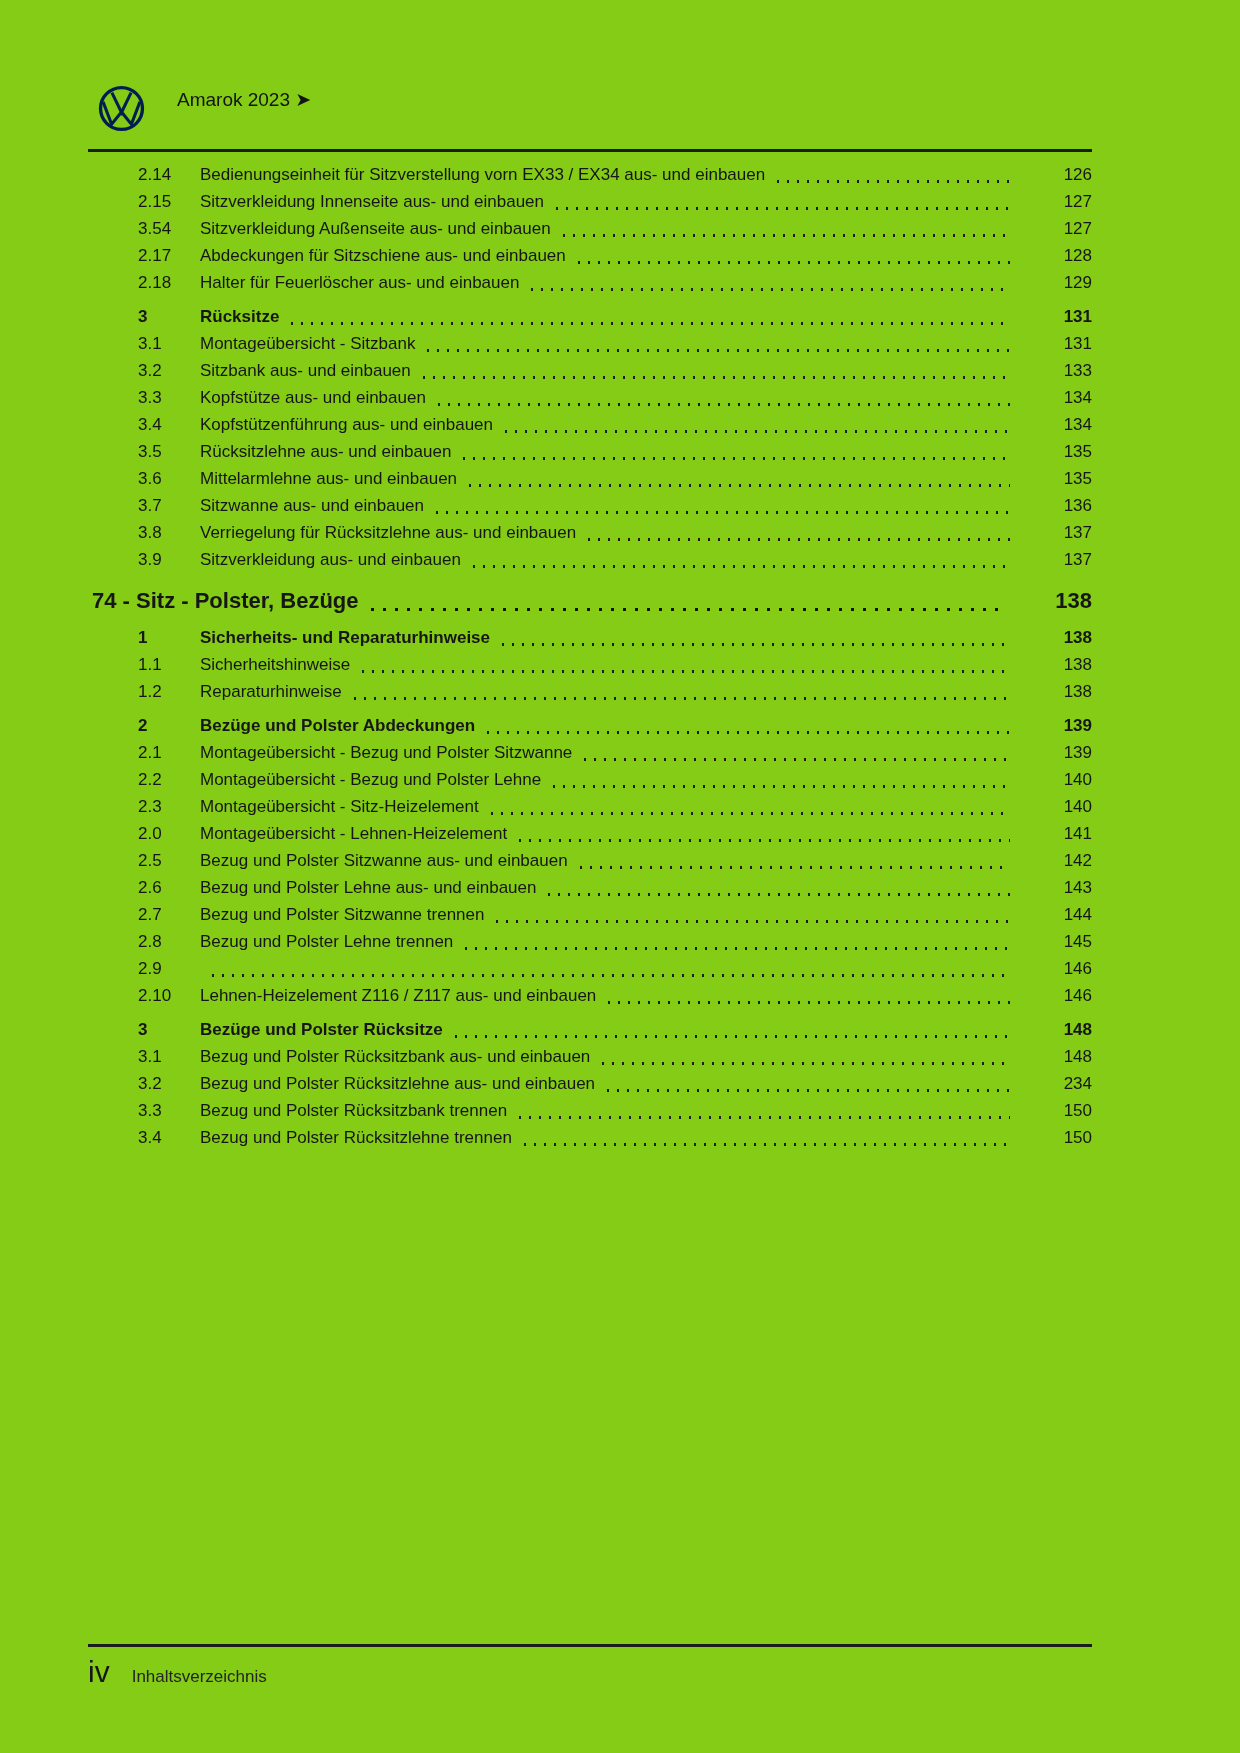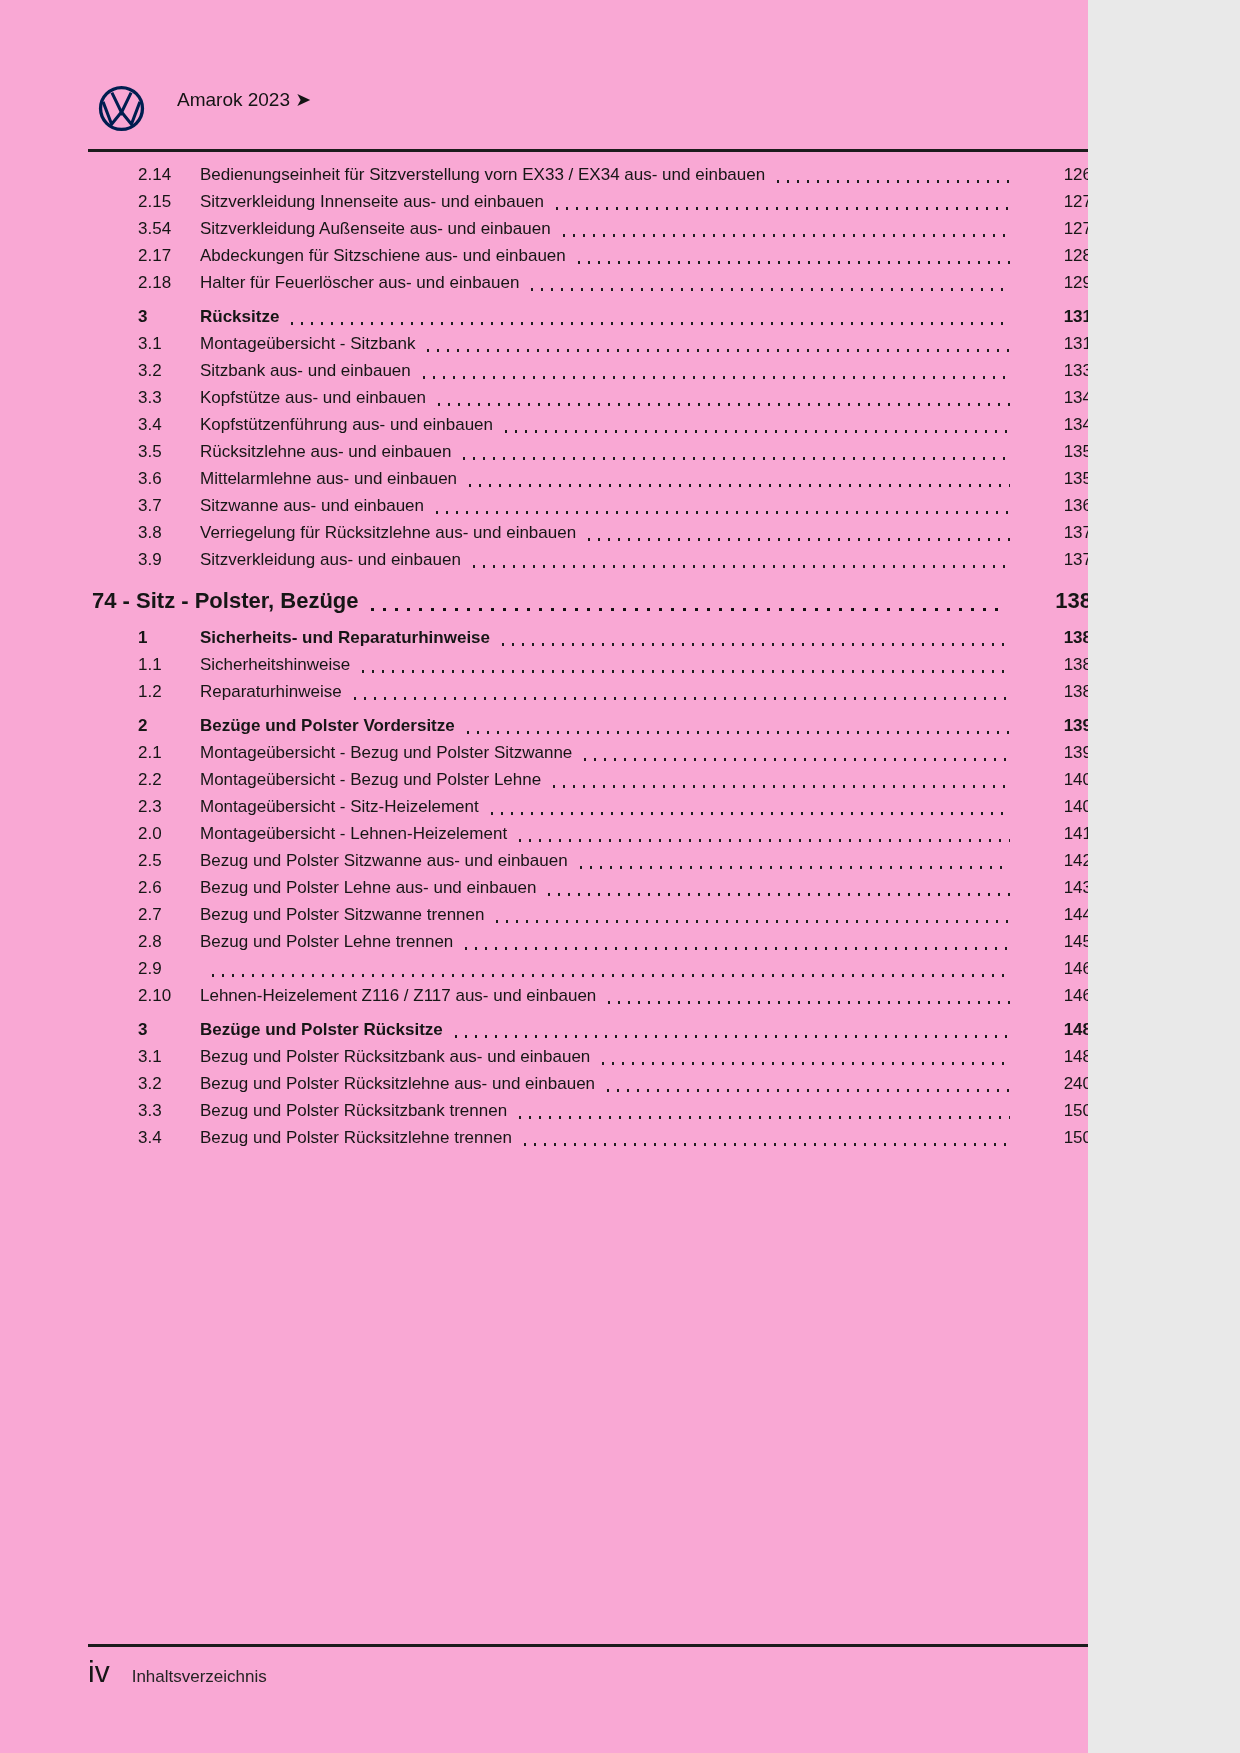--- a/index.html
+++ b/index.html
@@ -1,17 +1,17 @@
 <!DOCTYPE html>
 <html><head>
 <meta charset="utf-8">
 <style>
   html,body { margin:0; padding:0; background:#e9e9e9; }
   body { width:1240px; height:1753px; font-family:"Liberation Sans","DejaVu Sans",sans-serif; color:#111; }
-  .page { position:relative; width:1088px; height:1753px; background:#f9a8d4; overflow:hidden; }
+  .page { position:relative; width:1240px; height:1753px; background:#84cc16; overflow:hidden; }
 
   
   .logo { position:absolute; left:98px; top:85px; width:47px; height:47px; }
   .brand { position:absolute; left:177px; top:86px; font-size:19px; line-height:27px; color:#141414; }
   .hrule { position:absolute; left:88px; width:1004px; height:3px; background:#1c1c1c; }
   .hrule.top { top:149px; }
   .hrule.bottom { top:1644px; }
 
   
   .toc { position:absolute; left:88px; top:161px; width:1004px; }
@@ -158,21 +158,21 @@
         <span class="page-num">138</span>
       </div>
       <div class="row entry">
         <span class="num">1.2</span>
         <span class="title">Reparaturhinweise</span>
         <span class="dots"></span>
         <span class="page-num">138</span>
       </div>
       <div class="row section">
         <span class="num">2</span>
-        <span class="title">Bezüge und Polster Vordersitze</span>
+        <span class="title">Bezüge und Polster Abdeckungen</span>
         <span class="dots"></span>
         <span class="page-num">139</span>
       </div>
       <div class="row entry">
         <span class="num">2.1</span>
         <span class="title">Montageübersicht - Bezug und Polster Sitzwanne</span>
         <span class="dots"></span>
         <span class="page-num">139</span>
       </div>
       <div class="row entry">
@@ -237,21 +237,21 @@
       <div class="row entry">
         <span class="num">3.1</span>
         <span class="title">Bezug und Polster Rücksitzbank aus- und einbauen</span>
         <span class="dots"></span>
         <span class="page-num">148</span>
       </div>
       <div class="row entry">
         <span class="num">3.2</span>
         <span class="title">Bezug und Polster Rücksitzlehne aus- und einbauen</span>
         <span class="dots"></span>
-        <span class="page-num">240</span>
+        <span class="page-num">234</span>
       </div>
       <div class="row entry">
         <span class="num">3.3</span>
         <span class="title">Bezug und Polster Rücksitzbank trennen</span>
         <span class="dots"></span>
         <span class="page-num">150</span>
       </div>
       <div class="row entry">
         <span class="num">3.4</span>
         <span class="title">Bezug und Polster Rücksitzlehne trennen</span>

